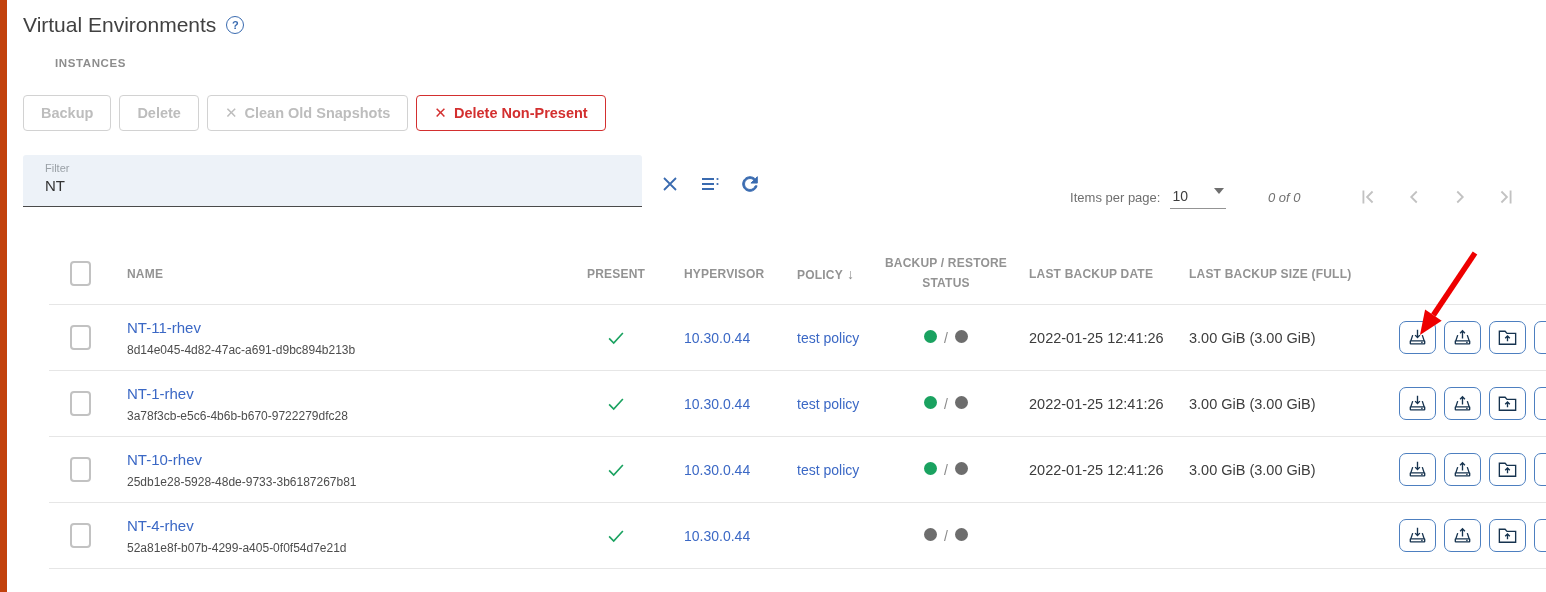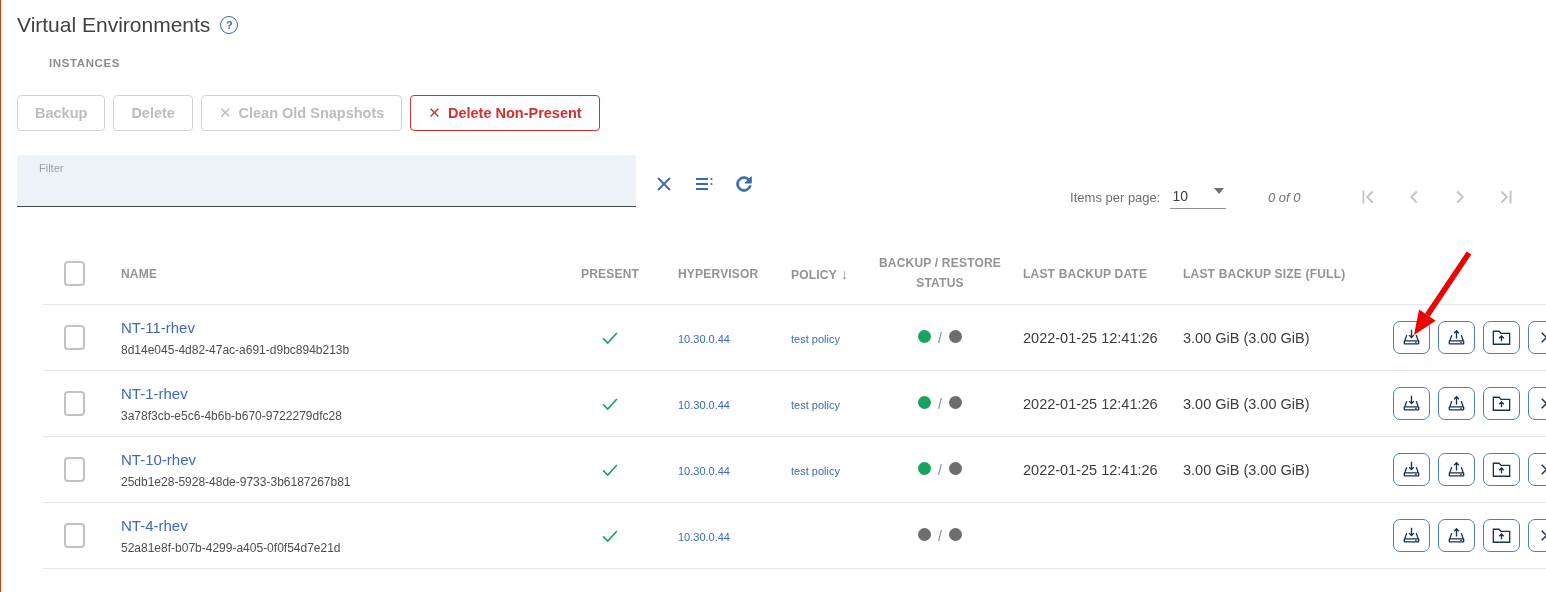--- a/index.html
+++ b/index.html
@@ -2,21 +2,21 @@
 <html style="--link-blue: #3b68c5; --icon-blue: #3a6bb0; --action-border-blue: #4d7fc0; --action-icon-navy: #16334f; --danger-red: #d32f2f; --arrow-red: #ee0000; --success-green: #1aa260; --neutral-gray: #6d6d6d;"><head>
 <meta charset="utf-8">
 <style>
   :root{
     --link-blue:#3b68c5; --icon-blue:#3a6bb0; --action-border-blue:#4d7fc0;
     --action-icon-navy:#16334f; --danger-red:#d32f2f; --arrow-red:#ee0000;
     --success-green:#1aa260; --neutral-gray:#6d6d6d;
   }
   *{box-sizing:border-box;margin:0;padding:0;font-family:"Liberation Sans",sans-serif;}
   html,body{background:#fff;}
-  .app{position:relative;width:1546px;height:592px;background:#fff;overflow:hidden;border-left:1px solid #c2410c;}
+  .app{position:relative;width:1546px;height:592px;background:#fff;overflow:hidden;border-left:7px solid #c2410c;}
 
   
   .page-header{display:flex;align-items:center;gap:10px;margin:13px 0 0 16px;}
   .page-title{font-size:21px;font-weight:400;color:#414141;}
   .help-icon{width:18px;height:18px;border:1.6px solid var(--icon-blue);border-radius:50%;
     color:var(--icon-blue);font-size:11px;font-weight:bold;display:flex;align-items:center;justify-content:center;cursor:pointer;}
   .section-label{margin:20px 0 0 16px;font-size:11.5px;font-weight:bold;letter-spacing:.6px;color:#8d8d8d;padding-left:32px;}
 
   
   .toolbar{display:flex;gap:8px;margin:26px 0 0 16px;}
@@ -51,21 +51,21 @@
   .table{margin-top:32px;font-size:14px;padding-left:42px;}
   .tr{display:grid;grid-template-columns:62px 455px 100px 113px 102px 130px 160px 210px 1fr;align-items:center;}
   .thead{height:62px;border-bottom:1px solid #e6e6e6;color:#939393;font-size:12px;font-weight:bold;letter-spacing:.2px;}
   .row{height:66px;border-bottom:1px solid #e6e6e6;}
   .cell{padding-left:18px;}
   .cell.center{display:flex;justify-content:center;padding-left:0;text-align:center;}
   .cell.checkbox-cell{display:flex;justify-content:center;padding-left:0;}
   .checkbox{width:21px;height:25px;border:2px solid #c2c2c2;border-radius:4px;background:#fff;cursor:pointer;}
   .name-cell{padding-left:16px;}
   .link{color:var(--link-blue);text-decoration:none;cursor:pointer;font-size:15px;}
-  .link.small{font-size:11px;}
+  .link.small{font-size:14px;}
   .uuid{margin-top:7px;font-size:12px;color:#4d4d4d;}
   .sort-arrow{font-size:14px;margin-left:4px;color:#8f8f8f;}
   .two-line{line-height:1.6;}
   .dot{display:inline-block;width:13px;height:13px;border-radius:50%;background:var(--neutral-gray);}
   .dot[data-status="success"]{background:var(--success-green);}
   .slash{margin:0 7px;color:#8a8a8a;font-size:14px;}
   .value-text{color:#3d3d3d;font-size:14.5px;}
   .actions-cell{display:flex;justify-content:flex-end;gap:8px;padding-right:26px;}
   .action-btn{width:37px;height:33px;background:#fff;border:1.5px solid var(--action-border-blue);
     border-radius:7px;display:flex;align-items:center;justify-content:center;cursor:pointer;}
@@ -94,20 +94,21 @@
     </button>
     <button class="btn danger">
       <span class="x-glyph">✕</span>
       <span>Delete Non-Present</span>
     </button>
   </div>
 
   <div class="filter-row">
     <div class="filter-field">
       <span class="filter-label">Filter</span>
+      <input value="NT" style="">
     </div>
     <div class="filter-actions">
       <button class="icon-btn">
         <svg width="20" height="20" viewBox="0 0 20 20" fill="none" stroke-width="1.8">
           <path d="M4 4 L16 16 M16 4 L4 16"></path>
         </svg>
       </button>
       <button class="icon-btn">
         <svg width="22" height="22" viewBox="0 0 22 22" fill="none" stroke-width="2">
           <path d="M3 6 h12 M3 11 h12 M3 16 h12"></path>

